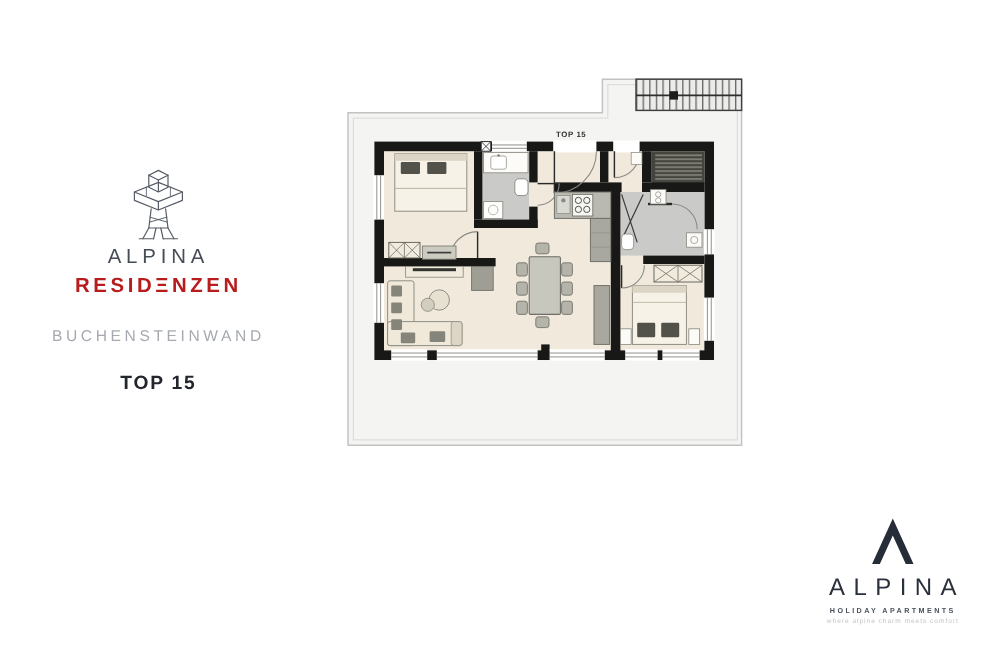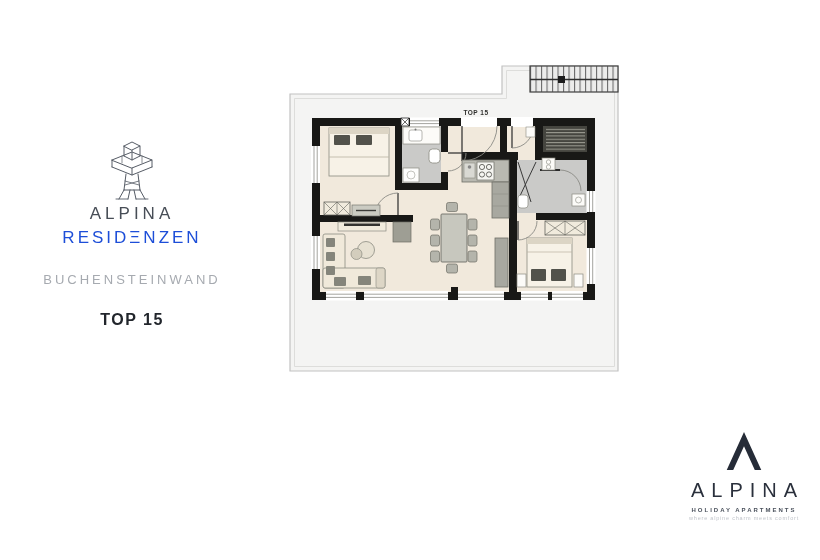--- a/index.html
+++ b/index.html
@@ -7,21 +7,21 @@
     width:820px; height:560px; background:#ffffff; position:relative;
     overflow:hidden; font-family:"Liberation Sans", sans-serif;
     -webkit-font-smoothing:antialiased;
   }
   .stage { position:absolute; inset:0; }
 
   
   .brand { position:absolute; left:0; top:140px; width:264px; text-align:center; }
   .brand svg { display:block; margin:0 auto 2px auto; }
   .brand-line1 { font-size:17px; letter-spacing:4px; color:#474d56; }
-  .brand-line2 { font-size:17px; letter-spacing:3px; color:#1d4ed8; margin-top:4px; }
+  .brand-line2 { font-size:17px; letter-spacing:3px; color:#b91c1c; margin-top:4px;font-weight:bold; }
   .brand-line3 { font-size:13px; letter-spacing:3px; color:#a6aab0; margin-top:24px; }
   .brand-unit  { font-size:16px; font-weight:bold; letter-spacing:1.5px; color:#22262c; margin-top:24px; }
 
   
   .plan { position:absolute; left:285px; top:55px; }
   .plan text { font-family:"Liberation Sans", sans-serif; }
 
   
   .footer { position:absolute; left:664px; top:430px; width:160px; text-align:center; }
   .footer svg { display:block; margin:0 auto; }

